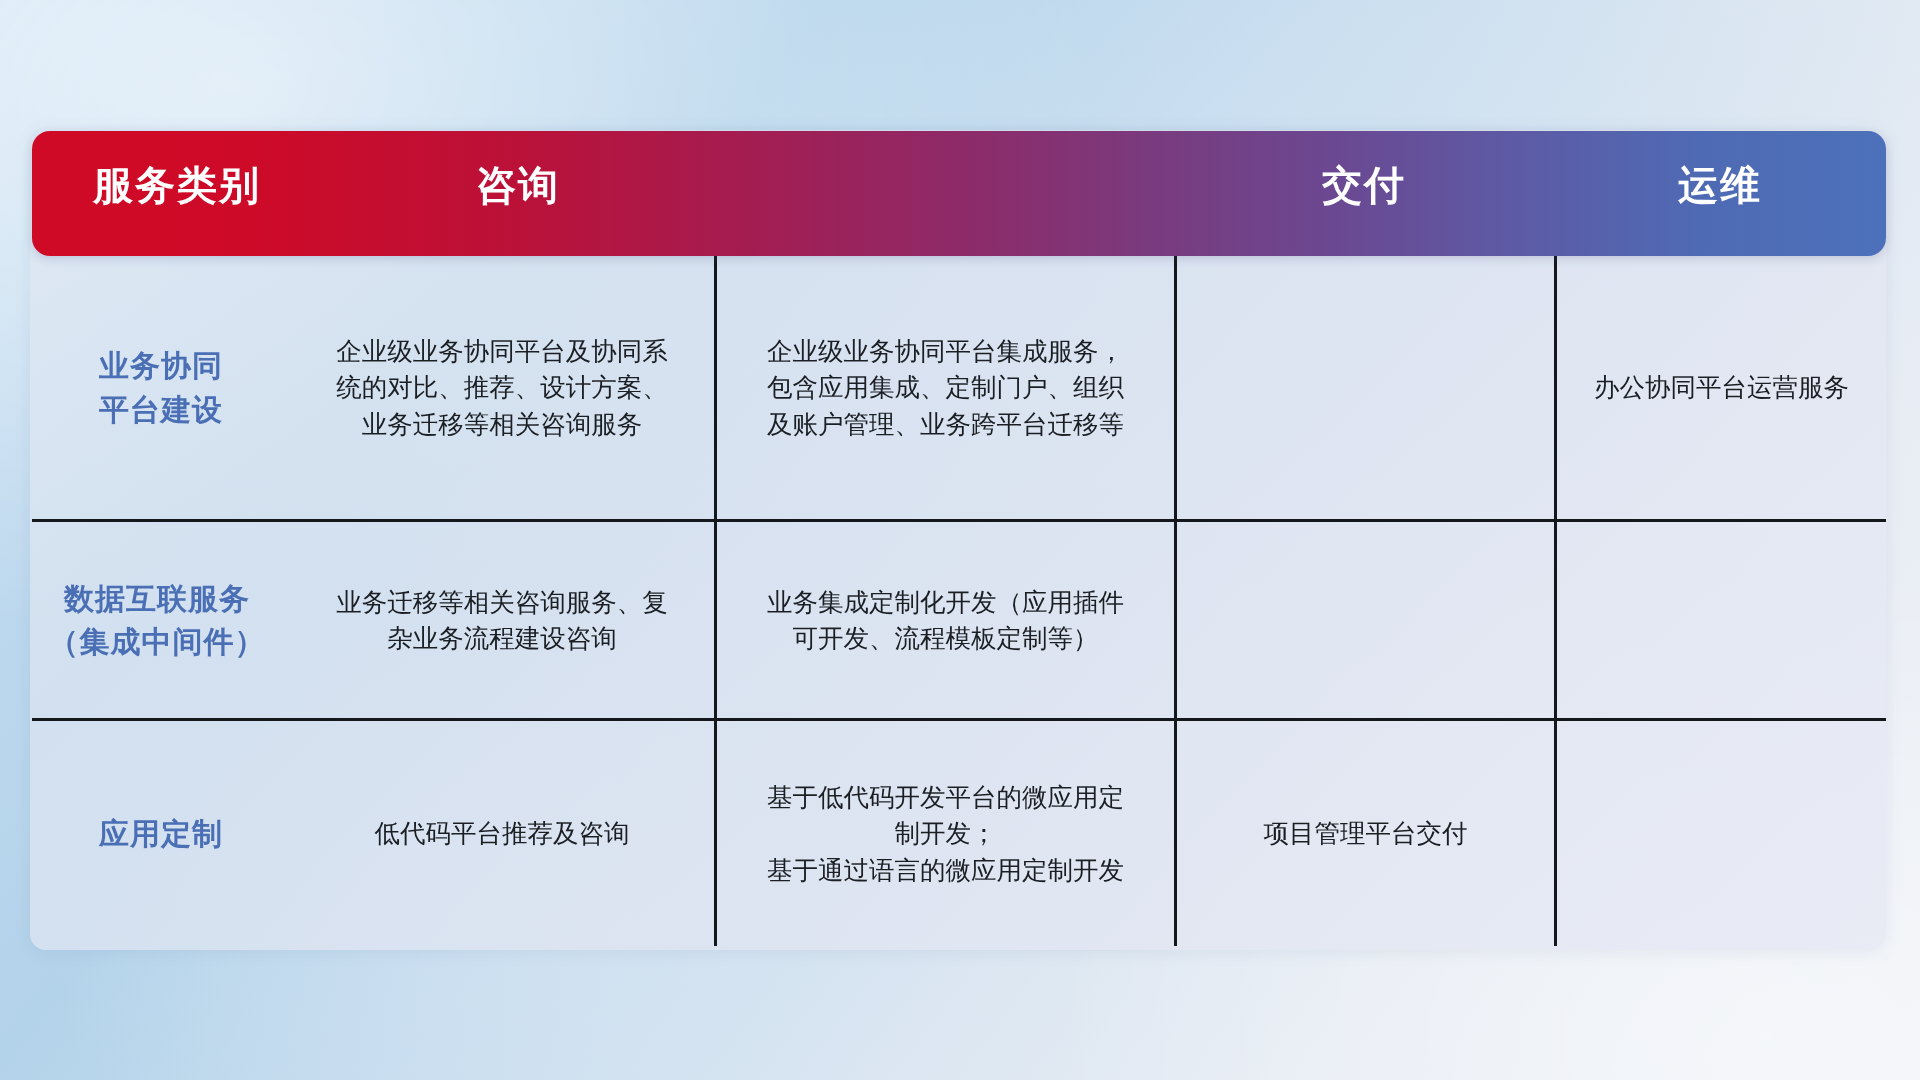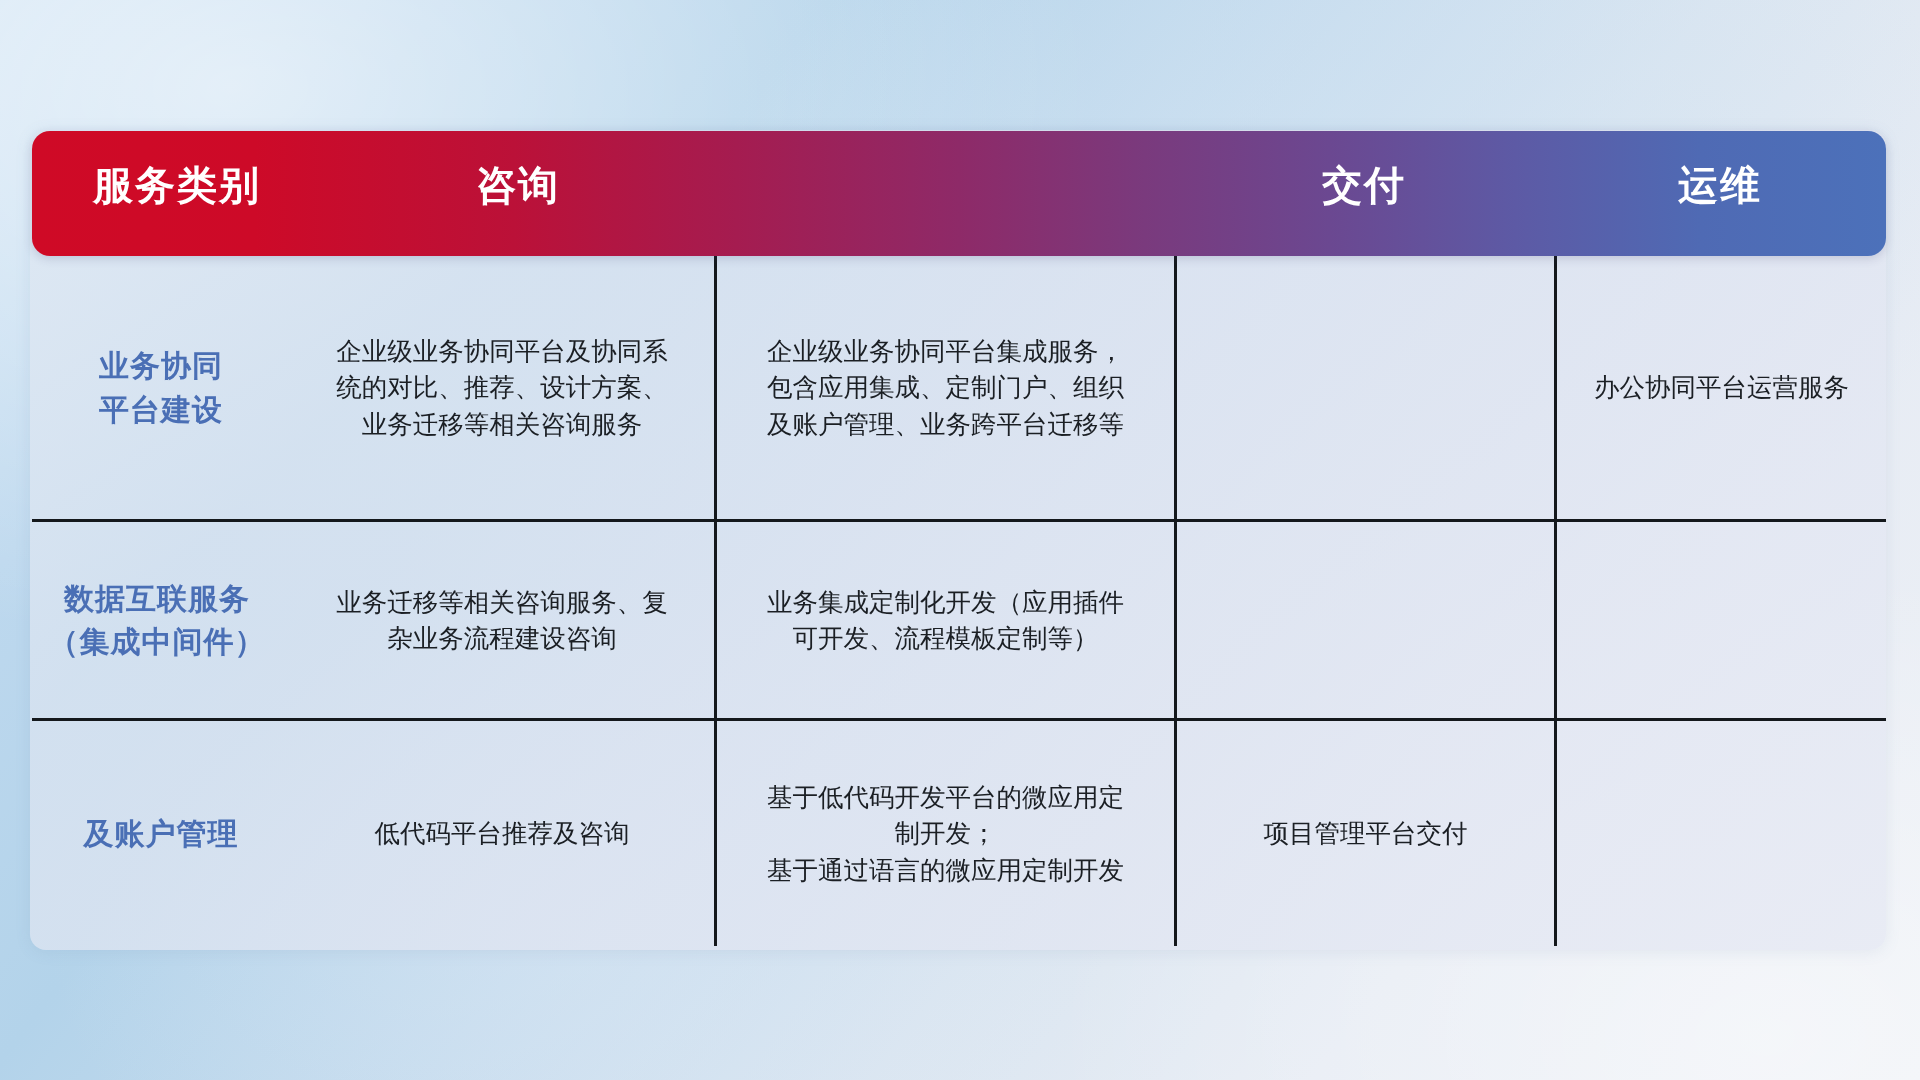--- a/index.html
+++ b/index.html
@@ -157,21 +157,21 @@
 
   <div class="cell cat" style="left:28px;   top:522px; width:258px; height:196px;">数据互联服务
 （集成中间件）</div>
   <div class="cell" style="left:290px;  top:522px; width:424px; height:196px;">业务迁移等相关咨询服务、复
 杂业务流程建设咨询</div>
   <div class="cell" style="left:717px;  top:522px; width:457px; height:196px;">业务集成定制化开发（应用插件
 可开发、流程模板定制等）</div>
   <div class="cell empty" style="left:1177px; top:522px; width:377px; height:196px;"></div>
   <div class="cell empty" style="left:1557px; top:522px; width:329px; height:196px;"></div>
 
-  <div class="cell cat" style="left:32px;   top:721px; width:258px; height:225px;">及账户管理</div>
+  <div class="cell cat" style="left:32px;   top:721px; width:258px; height:225px;">应用定制</div>
   <div class="cell" style="left:290px;  top:721px; width:424px; height:225px;">低代码平台推荐及咨询</div>
   <div class="cell" style="left:717px;  top:721px; width:457px; height:225px;">基于低代码开发平台的微应用定
 制开发；
 基于通过语言的微应用定制开发</div>
   <div class="cell" style="left:1177px; top:721px; width:377px; height:225px;">项目管理平台交付</div>
   <div class="cell empty" style="left:1557px; top:721px; width:329px; height:225px;"></div>
 
 </div>
 
 </body></html>

